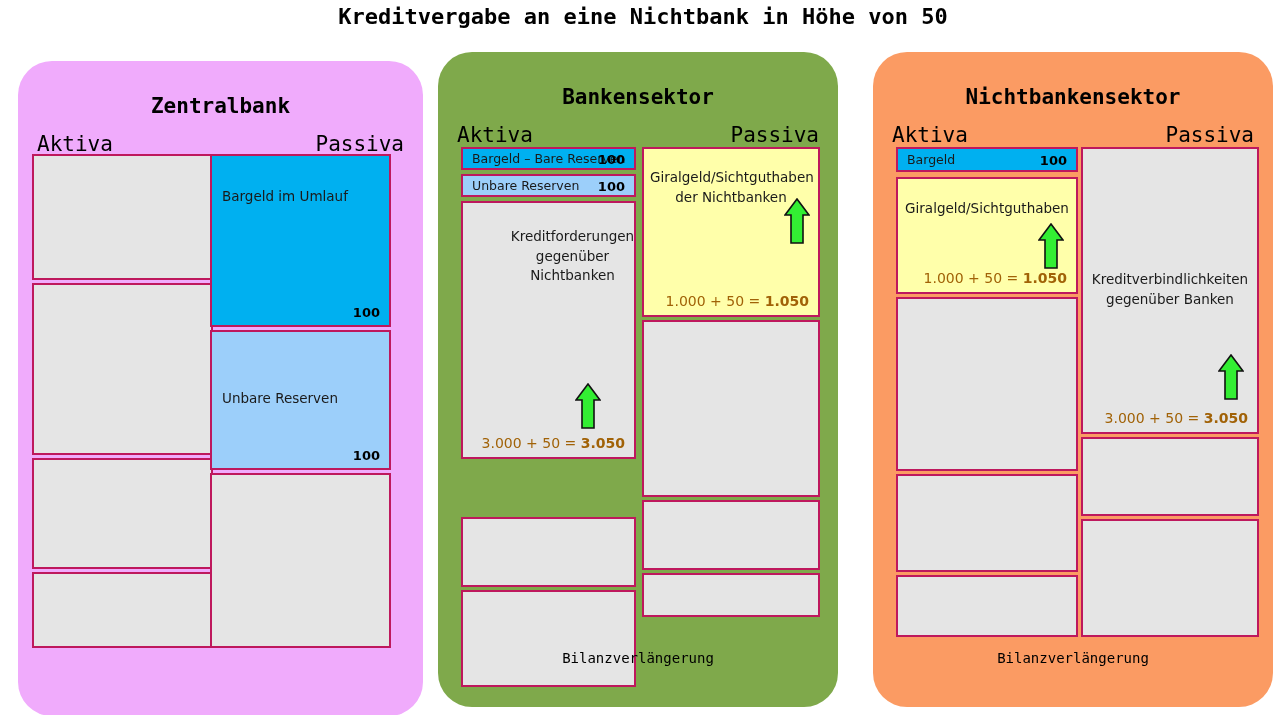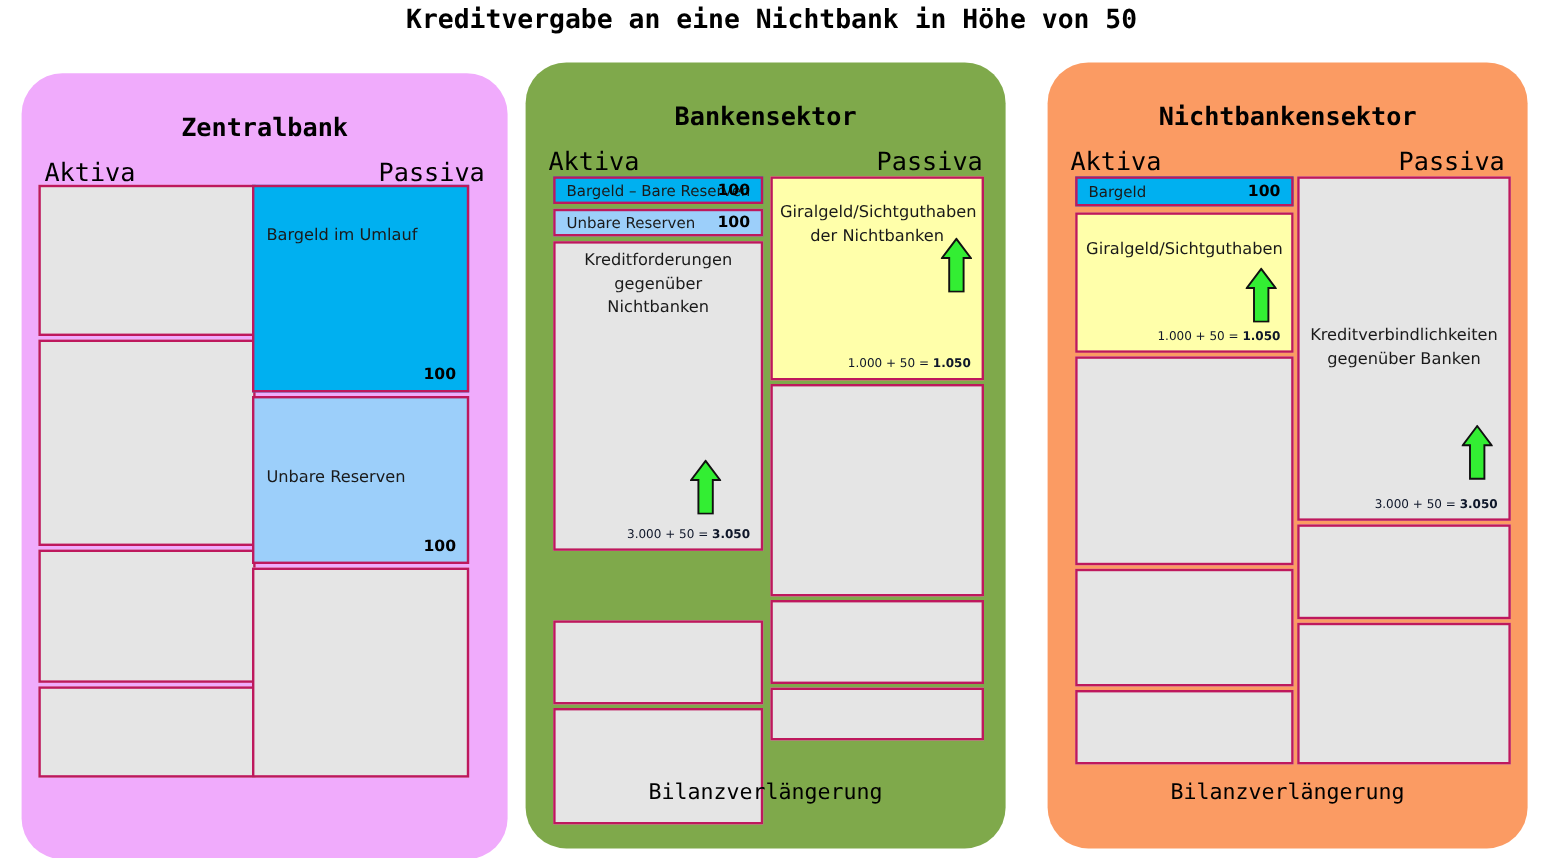--- a/index.html
+++ b/index.html
@@ -26,21 +26,21 @@
     font-size:21px;font-weight:bold;color:#000;white-space:nowrap;
   }
   .side-label{
     position:absolute;
     font-family:"DejaVu Sans Mono","Liberation Mono",monospace;
     font-size:21px;color:#000;white-space:nowrap;
   }
   .footer-label{
     position:absolute;left:0;width:100%;text-align:center;
     font-family:"DejaVu Sans Mono","Liberation Mono",monospace;
-    font-size:18px;color:#000;white-space:nowrap;
+    font-size:14px;color:#000;white-space:nowrap;
   }
 
   
   .bx{
     position:absolute;box-sizing:border-box;
     border:2px solid #be185d;background:#e5e5e5;overflow:hidden;
   }
   .bx.cyan{background:#00B0F0;}
   .bx.lblue{background:#9CCFFA;}
   .bx.yellow{background:#FFFFAA;}
@@ -53,21 +53,21 @@
   }
   .bx .cap.left{text-align:left;padding-left:10px;}
   .bx .amt{
     position:absolute;right:9px;bottom:5px;
     font-family:"DejaVu Sans","Liberation Sans",sans-serif;
     font-size:13px;font-weight:bold;color:#000;white-space:nowrap;
   }
   .bx .sum{
     position:absolute;right:9px;bottom:6px;
     font-family:"DejaVu Sans","Liberation Sans",sans-serif;
-    font-size:10px;color:#0f172a;white-space:nowrap;
+    font-size:14px;color:#a16207;white-space:nowrap;
   }
   .bx .sum b{font-weight:bold;}
 
   
   .bx.row .cap{
     top:50%;transform:translateY(-50%);text-align:left;
     padding-left:9px;font-size:12.5px;
   }
   .bx.row .amt{top:50%;transform:translateY(-50%);bottom:auto;right:9px;}
 
@@ -111,21 +111,21 @@
     <div class="bx cyan row" style="left:23px;top:95px;width:175px;height:23px;">
       <div class="cap">Bargeld – Bare Reserven</div>
       <div class="amt">100</div>
     </div>
     <div class="bx lblue row" style="left:23px;top:122px;width:175px;height:23px;">
       <div class="cap">Unbare Reserven</div>
       <div class="amt">100</div>
     </div>
 
     <div class="bx" style="left:23px;top:149px;width:175px;height:258px;">
-      <div class="cap" style="top:5px;">Kreditforderungen
+      <div class="cap" style="top:24px;margin-left:24px;">Kreditforderungen
 gegenüber Nichtbanken</div>
       <div class="arrow" style="left:112px;top:180px;">
         <svg viewBox="0 0 26 46" xmlns="http://www.w3.org/2000/svg">
           <polygon points="13,1 25,17 19,17 19,45 7,45 7,17 1,17" fill="#33EE33" stroke="#111111" stroke-width="1.6"></polygon>
         </svg>
       </div>
       <div class="sum">
         <span>3.000 + 50 = </span><b>3.050</b>
       </div>
     </div>

